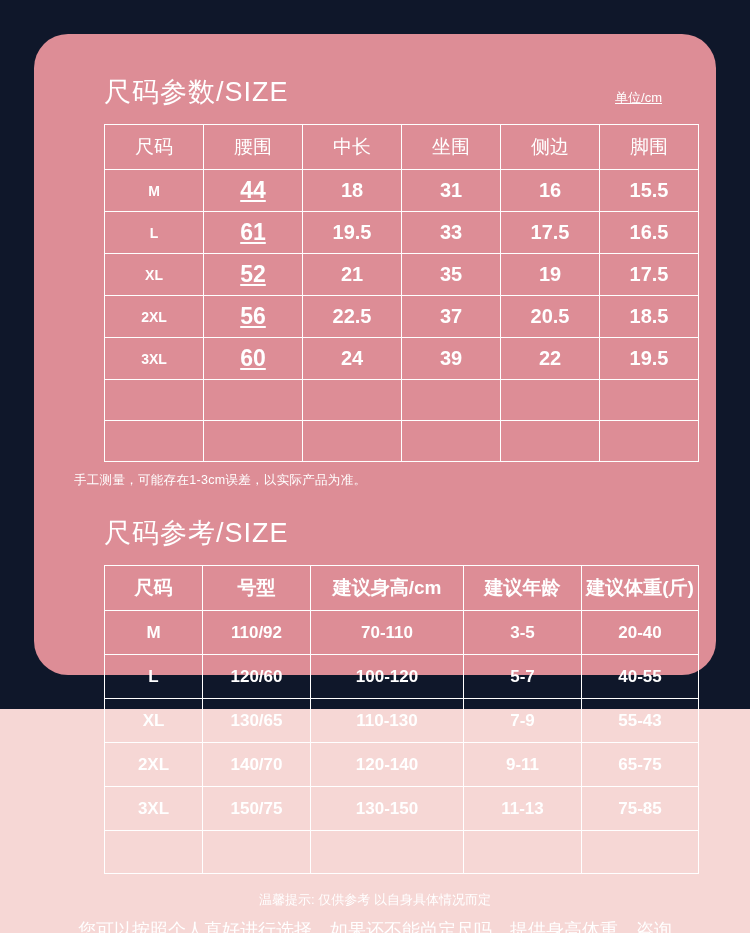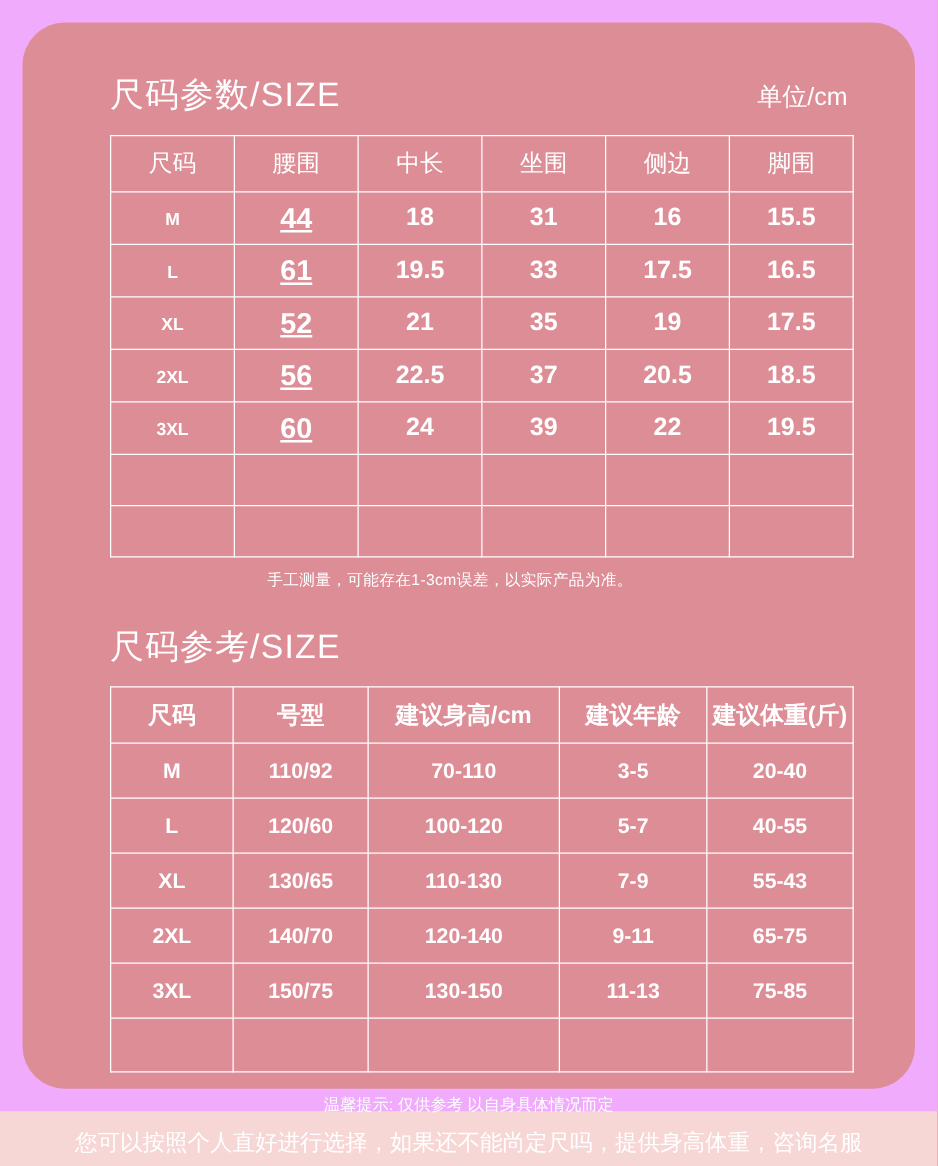--- a/index.html
+++ b/index.html
@@ -9,24 +9,24 @@
   body {
     width: 750px;
     height: 933px;
     background: #f6d7d5;
     font-family: "Liberation Sans", "DejaVu Sans", sans-serif;
     overflow: hidden;
   }
   .page {
     position: relative;
     width: 750px;
-    height: 889px;
-    background: #f0abfc;
+    height: 709px;
+    background: #0f172a;
     box-sizing: border-box;
-    padding: 18px;
+    padding: 34px;
   }
   .card {
     position: relative;
     width: 100%;
     height: 100%;
     box-sizing: border-box;
     background: #dd8d96;
     border-radius: 34px;
     padding: 40px 40px 10px 40px;
   }
@@ -37,23 +37,24 @@
     padding: 0 6px 0 30px;
   }
   .section-title {
     color: #ffffff;
     font-size: 27px;
     letter-spacing: 1px;
     font-weight: 400;
   }
   .unit {
     color: #ffffff;
-    font-size: 20px;
+    font-size: 13px;
     padding-bottom: 3px;
     padding-right: 8px;
+    text-decoration: underline;
   }
   table {
     border-collapse: collapse;
     width: 595px;
     margin: 14px 0 0 30px;
     table-layout: fixed;
   }
   table td, table th {
     border: 1px solid #ffffff;
     color: #ffffff;
@@ -76,21 +77,21 @@
     font-weight: bold;
   }
   .size-table td.big {
     font-size: 23px;
     text-decoration: underline;
   }
   .size-table tr.empty td {
     height: 38px;
   }
   .note {
-    text-align: center;
+    text-align: left;
     color: #ffffff;
     font-size: 12.5px;
     margin: 10px 30px 0 0;
     letter-spacing: 0.3px;
   }
   
   .ref-wrap {
     margin-top: 26px;
   }
   .ref-table {

